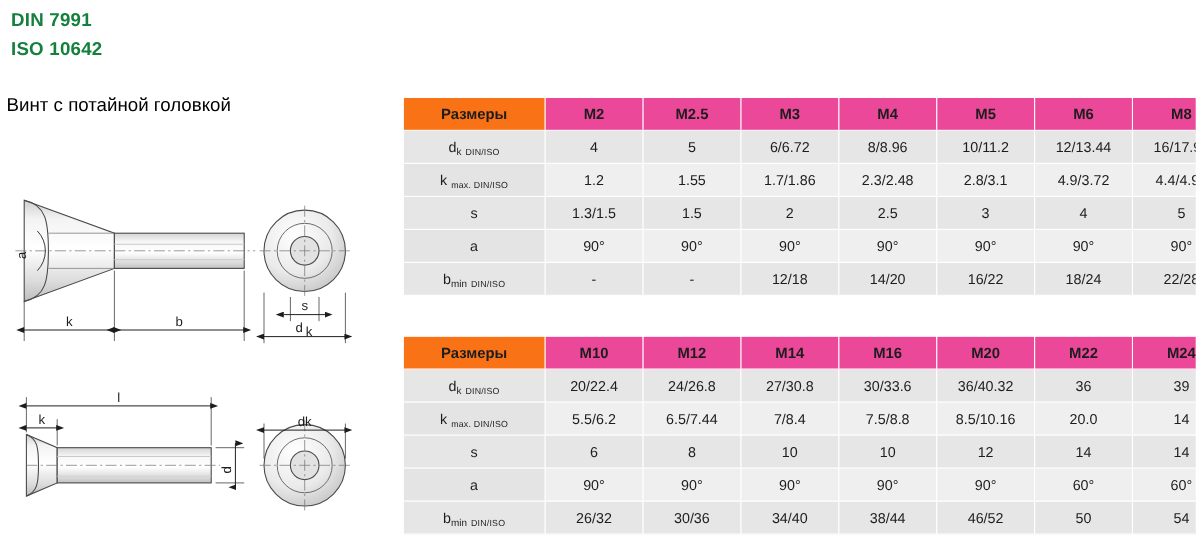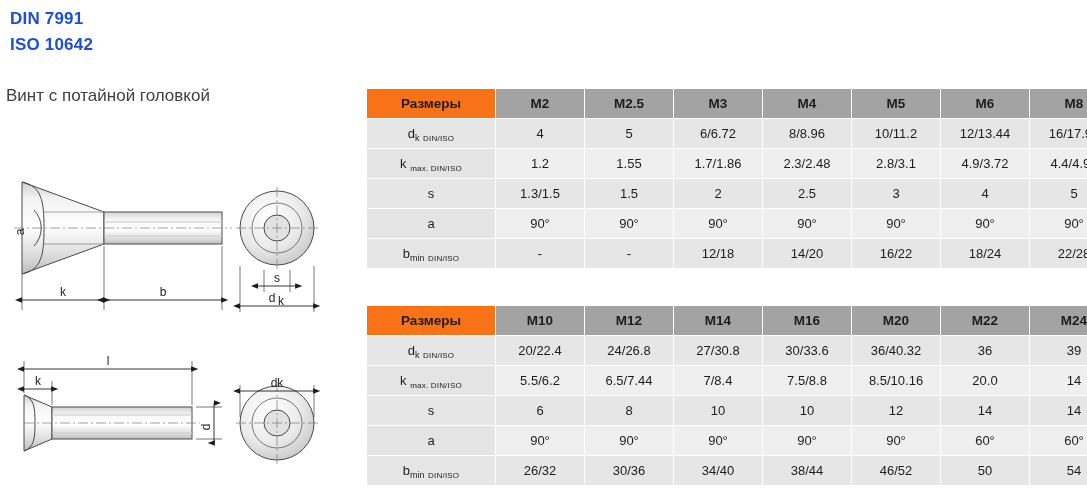--- a/index.html
+++ b/index.html
@@ -30,29 +30,29 @@
   }
   .title-block {
     position: absolute;
     left: 10px;
     top: 6px;
   }
   .title-line {
     font-size: 17px;
     font-weight: bold;
     line-height: 26px;
-    color: #1d4ed8;
+    color: #15803d;
     letter-spacing: 0.2px;
   }
   .subtitle {
     position: absolute;
     left: 6px;
     top: 86px;
     font-size: 17px;
-    color: #404040;
+    color: #000000;
     white-space: nowrap;
   }
 
   .drawing {
     position: absolute;
     left: 0;
   }
   .drawing-top { top: 150px; }
   .drawing-bottom { top: 345px; }
 
@@ -74,21 +74,21 @@
     border: 1px solid #ffffff;
     text-align: center;
     vertical-align: middle;
     font-size: 13px;
     height: 29px;
     padding: 0 2px;
     color: #1d1d1d;
     white-space: nowrap;
   }
   table.spec thead th {
-    background: #a3a3a3;
+    background: #ec4899;
     font-weight: bold;
     font-size: 13.5px;
   }
   table.spec thead th.rowhead {
     background: #f97316;
   }
   table.spec tbody tr:nth-child(odd) td {
     background: #e6e6e6;
   }
   table.spec tbody tr:nth-child(even) td {

